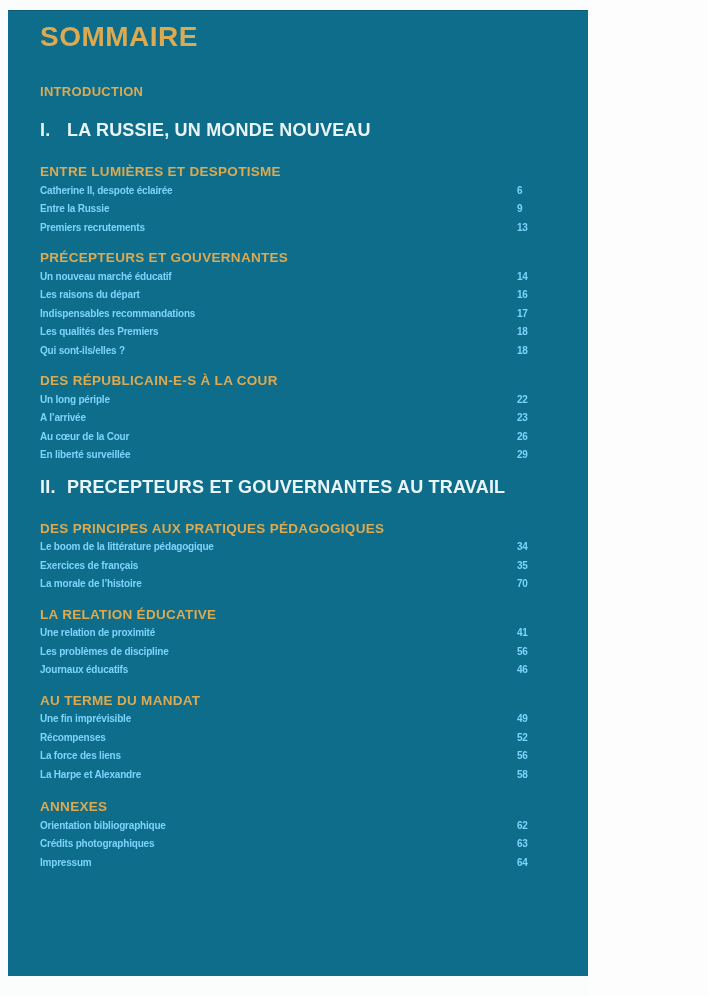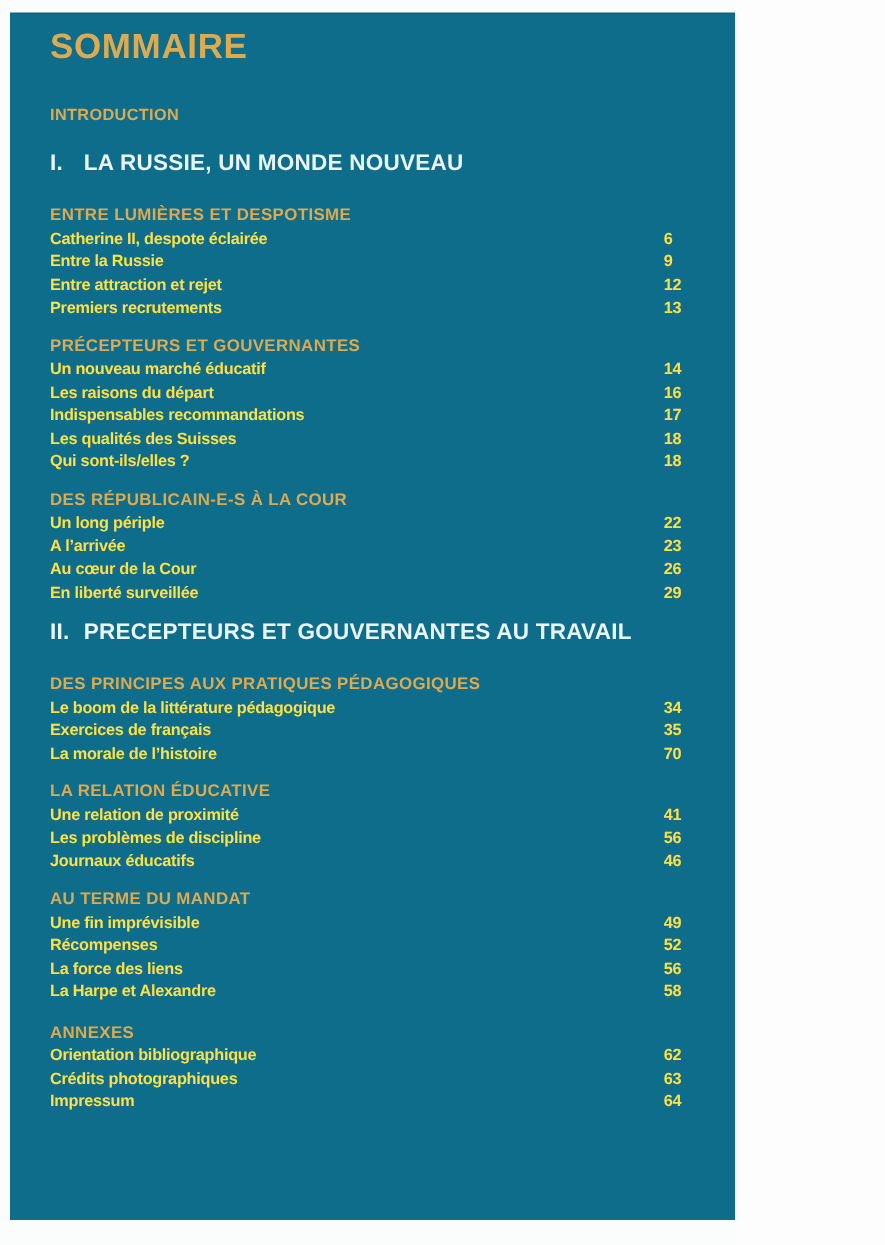--- a/index.html
+++ b/index.html
@@ -62,25 +62,24 @@
   .section-heading {
     margin: 0;
     font-size: 13.5px;
     line-height: 18.5px;
     font-weight: 700;
     letter-spacing: 0.3px;
     color: #dbaa51;
   }
   .entry {
     display: flex;
-    font-size: 13px;
+    font-size: 10px;
     line-height: 18.5px;
     font-weight: 700;
-    color: #fde047;
-    gap: 14px;
+    color: #7dd3fc;
   }
   .entry-title {
     flex: 0 0 477px;
     white-space: nowrap;
   }
   .entry-page {
     white-space: nowrap;
   }
 </style>
 </head>
@@ -100,45 +99,41 @@
         <div class="section-heading">ENTRE LUMIÈRES ET DESPOTISME</div>
         <div class="entry">
           <span class="entry-title">Catherine II, despote éclairée</span>
           <span class="entry-page">6</span>
         </div>
         <div class="entry">
           <span class="entry-title">Entre la Russie</span>
           <span class="entry-page">9</span>
         </div>
         <div class="entry">
-          <span class="entry-title">Entre attraction et rejet</span>
-          <span class="entry-page">12</span>
-        </div>
-        <div class="entry">
           <span class="entry-title">Premiers recrutements</span>
           <span class="entry-page">13</span>
         </div>
       </div>
 
       <div class="section">
         <div class="section-heading">PRÉCEPTEURS ET GOUVERNANTES</div>
         <div class="entry">
           <span class="entry-title">Un nouveau marché éducatif</span>
           <span class="entry-page">14</span>
         </div>
         <div class="entry">
           <span class="entry-title">Les raisons du départ</span>
           <span class="entry-page">16</span>
         </div>
         <div class="entry">
           <span class="entry-title">Indispensables recommandations</span>
           <span class="entry-page">17</span>
         </div>
         <div class="entry">
-          <span class="entry-title">Les qualités des Suisses</span>
+          <span class="entry-title">Les qualités des Premiers</span>
           <span class="entry-page">18</span>
         </div>
         <div class="entry">
           <span class="entry-title">Qui sont-ils/elles ?</span>
           <span class="entry-page">18</span>
         </div>
       </div>
 
       <div class="section">
         <div class="section-heading">DES RÉPUBLICAIN-E-S À LA COUR</div>

